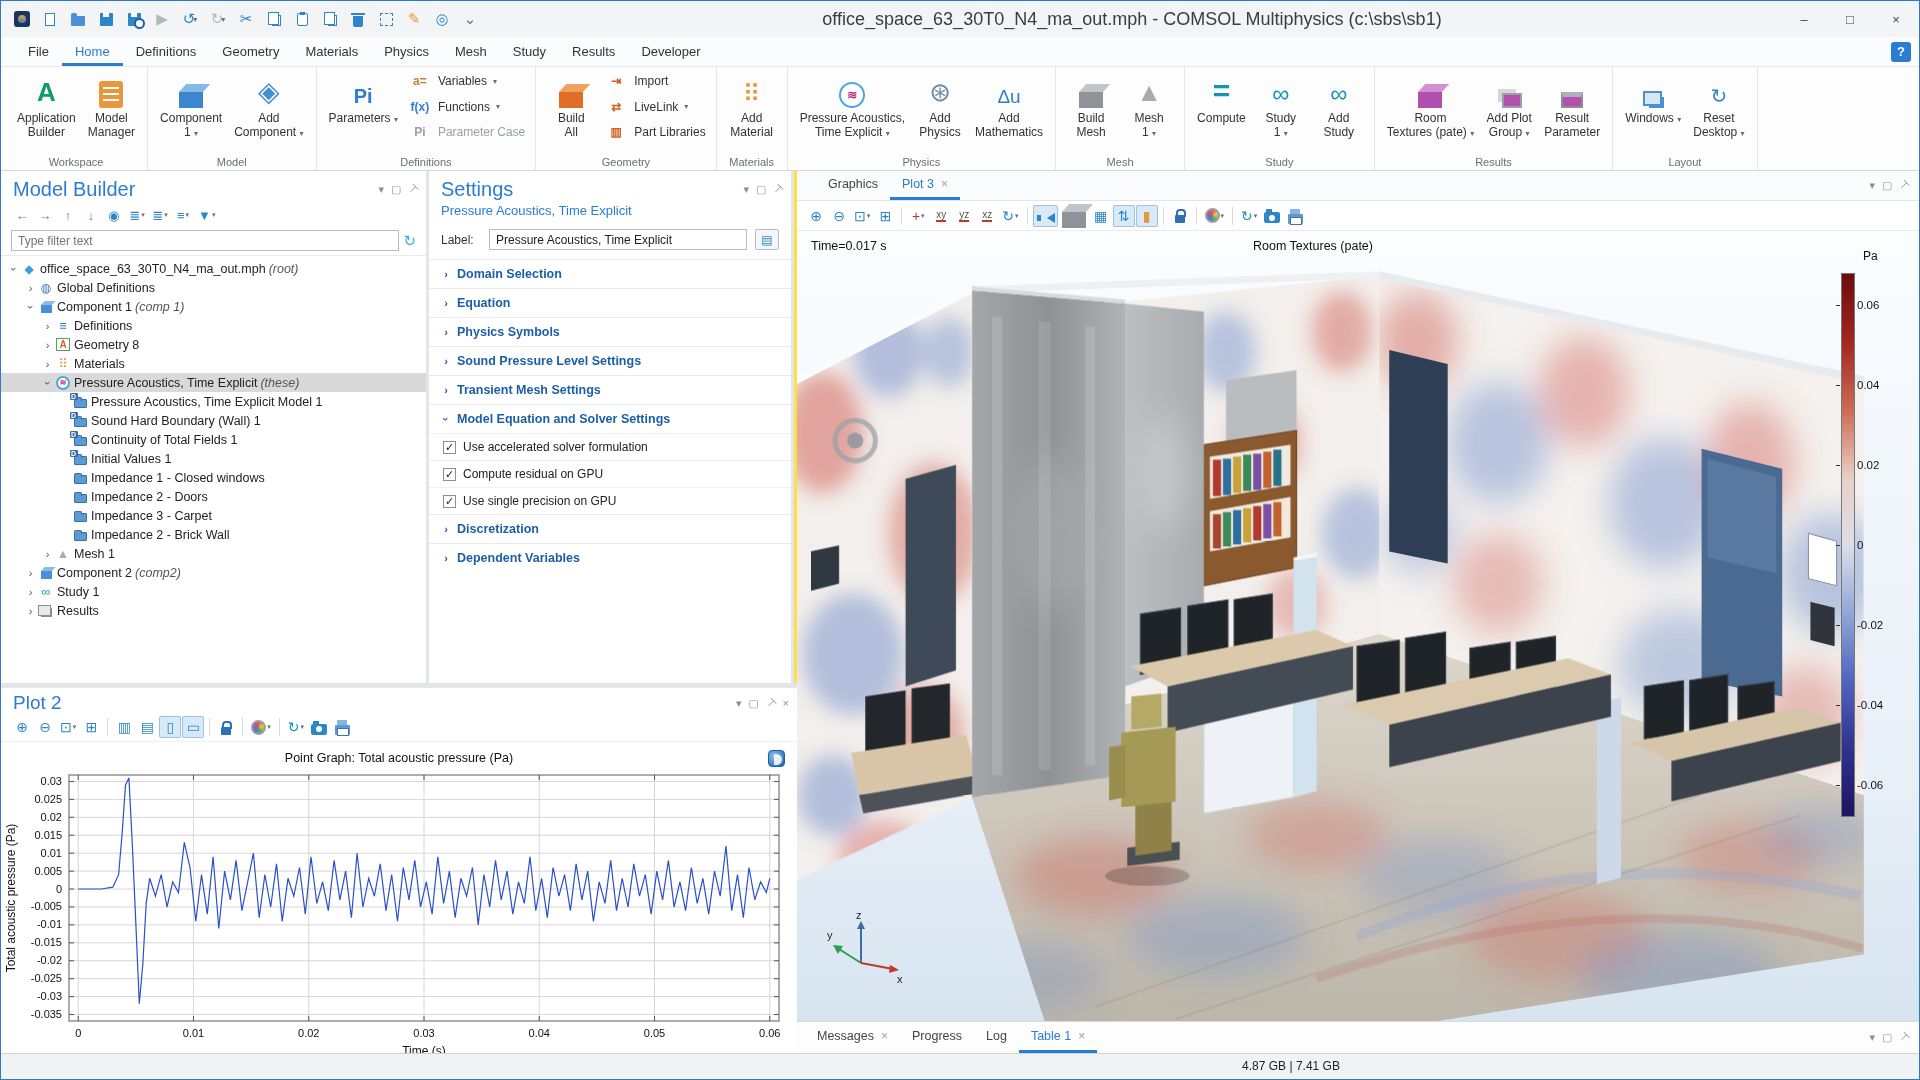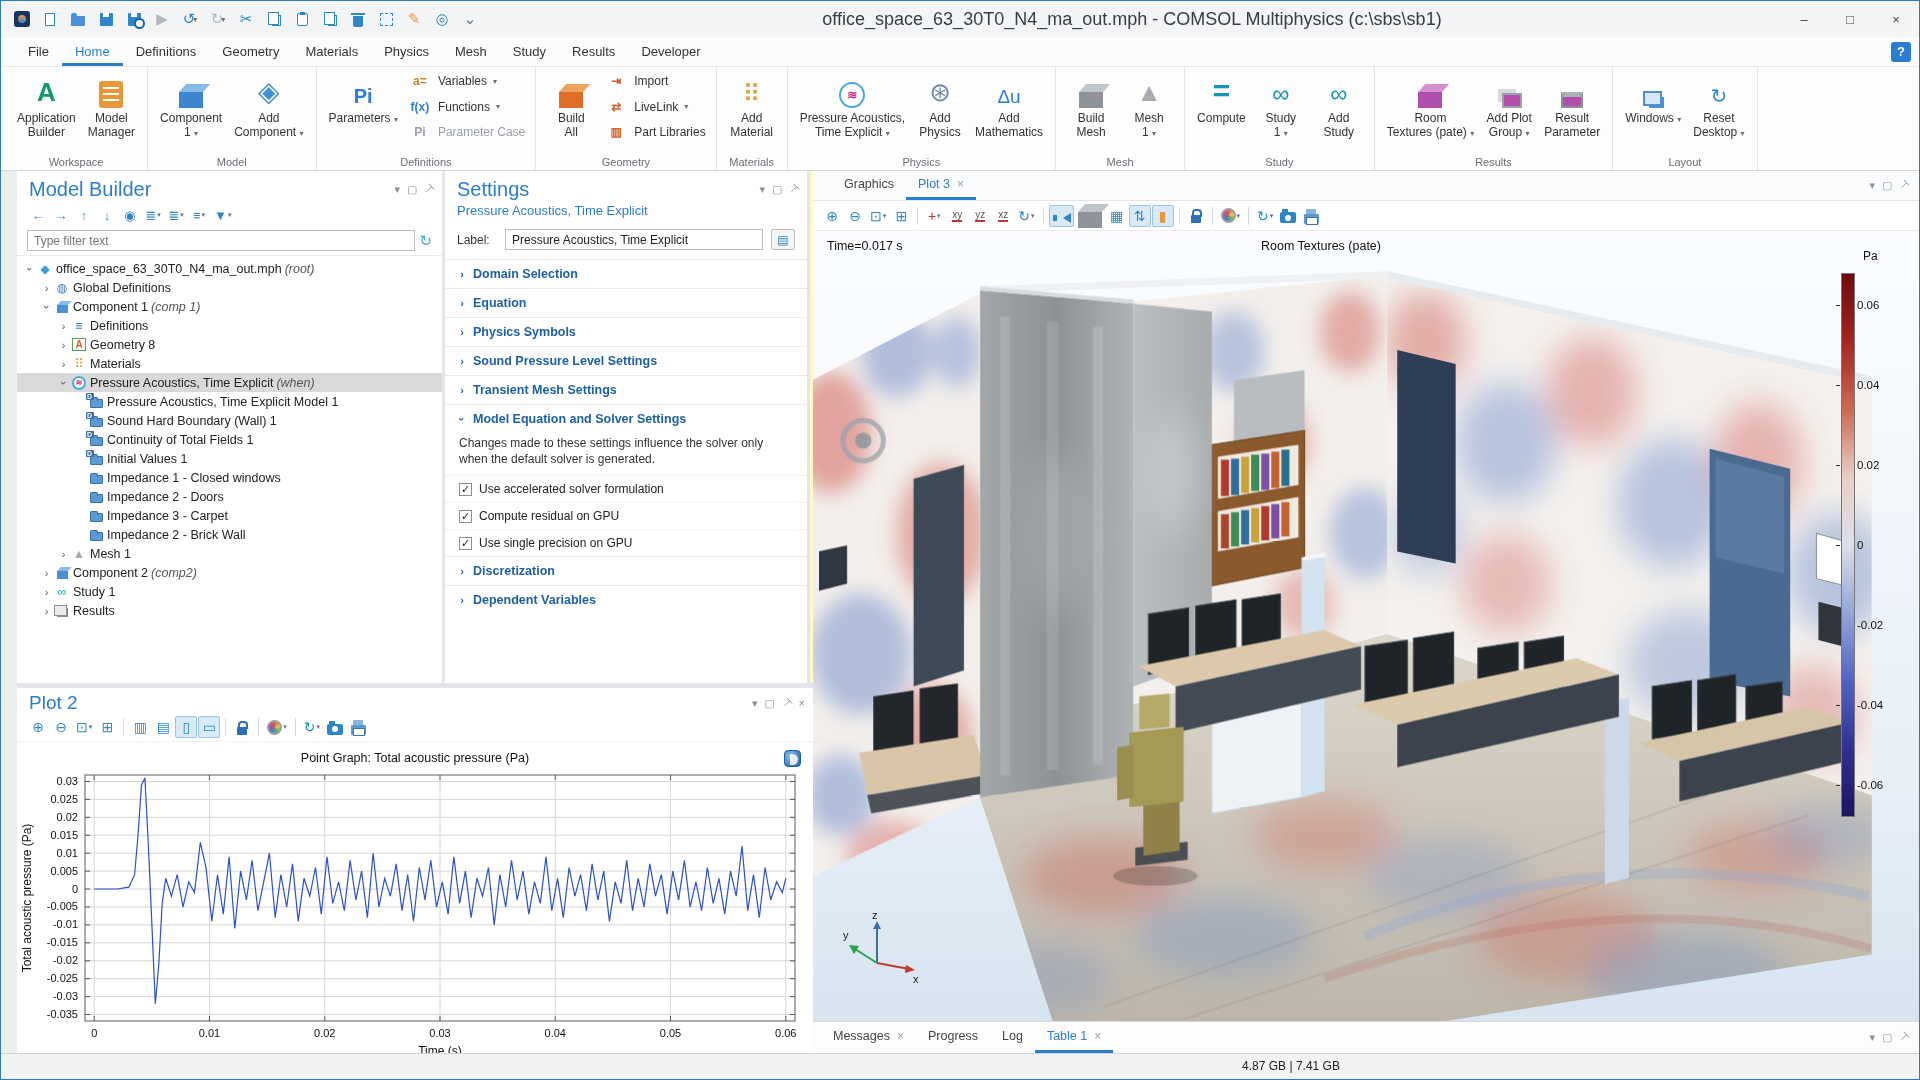--- a/index.html
+++ b/index.html
@@ -93,21 +93,21 @@
   
   .tbar { display:flex; align-items:center; gap:1px; }
   .tbtn { min-width:22px; height:22px; display:flex; align-items:center; justify-content:center; border-radius:2px; border:1px solid transparent; padding:0 2px; position:relative; }
   .tbtn .tg { font-size:14px; color:#2e86c8; line-height:1; }
   .tbtn.toggled { background:#d8e9f8; border-color:#9cc3e5; }
   .tbtn .dd { font-size:7px; color:#6a6e73; margin-left:1px; }
   .tsep { width:1px; height:18px; background:#d8dbde; margin:0 4px; }
   .tbtn .vlbl { font-size:10px; color:#555; border-bottom:2px solid #c0392b; line-height:11px; }
 
   
-  .main { flex:1; display:flex; min-height:0; background:#fef9c3;margin-left:16px; }
+  .main { flex:1; display:flex; min-height:0; background:#fde047; }
   .left-region { width:796px; flex:0 0 auto; display:flex; flex-direction:column; }
   .upper { height:512px; display:flex; flex:0 0 auto; }
   .panel { background:#fff; display:flex; flex-direction:column; min-height:0; }
   .mb-panel { width:428px; border-right:3px solid #e3e5e8; }
   .settings-panel { width:365px; border-right:3px solid #e3e5e8; }
   .panel-h { display:flex; align-items:center; padding:7px 8px 0 12px; flex:0 0 auto; }
   .panel-title { font-size:20px; font-weight:400; color:#2b7cd3; flex:1; }
   .pctl { display:flex; gap:7px; color:#8a8f94; font-size:11px; align-items:center; }
   .pctl span { line-height:1; }
   .pin { display:inline-block; transform:rotate(45deg); }
@@ -621,21 +621,21 @@
                   <span class="tg" style="color: rgb(224, 154, 58);">⠿</span>
                 </span>
                 <span class="tlabel">Materials</span>
               </div>
               <div class="trow sel" style="padding-left: 40px;">
                 <span class="texp open">›</span>
                 <span class="ticon">
                   <span class="ci ci-physring">≋</span>
                 </span>
                 <span class="tlabel">Pressure Acoustics, Time Explicit</span>
-                <span class="tsuffix">(when)</span>
+                <span class="tsuffix">(these)</span>
               </div>
               <div class="trow" style="padding-left: 57px;">
                 <span class="texp"></span>
                 <span class="ticon">
                   <span class="ci ci-folder dbadge"></span>
                 </span>
                 <span class="tlabel">Pressure Acoustics, Time Explicit Model 1</span>
               </div>
               <div class="trow" style="padding-left: 57px;">
                 <span class="texp"></span>
@@ -751,21 +751,20 @@
                 <span>Sound Pressure Level Settings</span>
               </div>
               <div class="sect-h">
                 <span class="texp">›</span>
                 <span>Transient Mesh Settings</span>
               </div>
               <div class="sect-h">
                 <span class="texp open">›</span>
                 <span>Model Equation and Solver Settings</span>
               </div>
-              <div class="sect-note">Changes made to these settings influence the solver only when the default solver is generated.</div>
               <div class="checkrow">
                 <span class="cb">✓</span>
                 <span>Use accelerated solver formulation</span>
               </div>
               <div class="checkrow">
                 <span class="cb">✓</span>
                 <span>Compute residual on GPU</span>
               </div>
               <div class="checkrow">
                 <span class="cb">✓</span>

